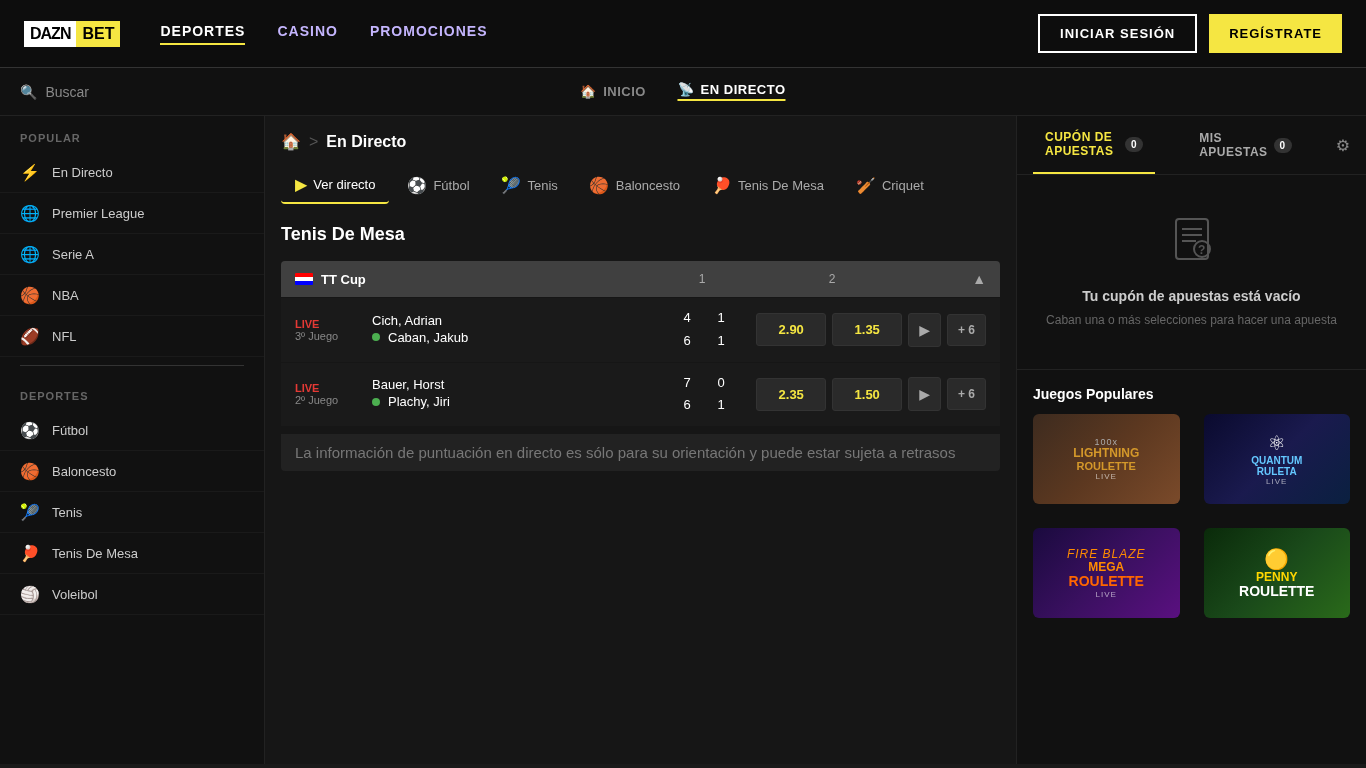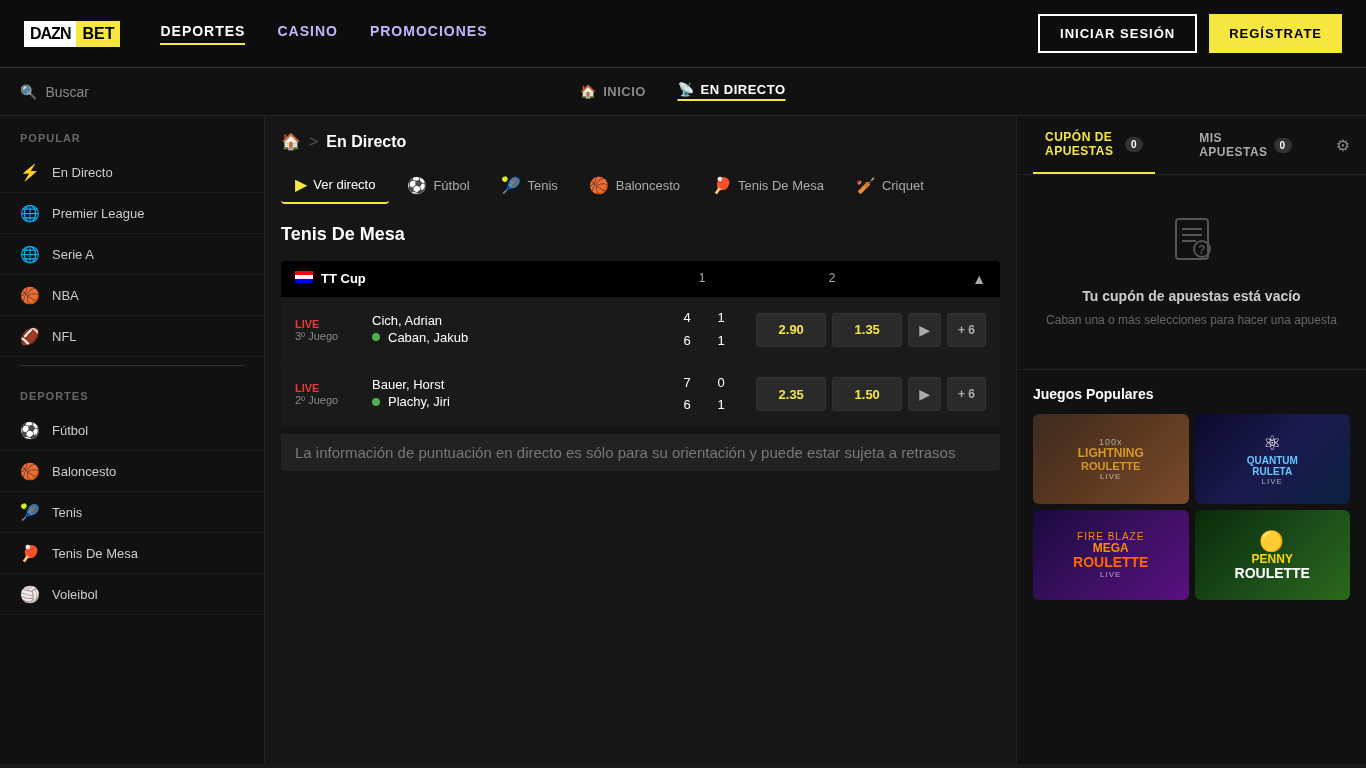--- a/index.html
+++ b/index.html
@@ -215,22 +215,23 @@
     
     .section-title {
       font-size: 18px;
       font-weight: 700;
       margin-bottom: 16px;
       color: #fff;
     }
 
     
     .tournament-header {
-      background: #000000;
-      display: flex;
+      background: #404040;
+      display: flex;
+      align-items: center;
       padding: 10px 14px;
       border-radius: 4px 4px 0 0;
       margin-bottom: 1px;
     }
     .tournament-name {
       font-size: 13px;
       font-weight: 600;
       color: #fff;
       flex: 1;
     }
@@ -307,20 +308,21 @@
     }
     .score-val {
       font-size: 13px;
       color: #fff;
       text-align: center;
       line-height: 1.6;
     }
     .odds-group {
       display: flex;
       gap: 6px;
+      align-items: center;
     }
     .odd-btn {
       background: #2a2a2a;
       border: 1px solid #333;
       color: #f5e642;
       font-size: 13px;
       font-weight: 700;
       padding: 8px 18px;
       cursor: pointer;
       border-radius: 3px;
@@ -435,21 +437,21 @@
     }
     .popular-title {
       font-size: 14px;
       font-weight: 700;
       margin-bottom: 12px;
       color: #fff;
     }
     .games-grid {
       display: grid;
       grid-template-columns: 1fr 1fr;
-      gap: 6px;
+      gap: 24px;
     }
     .game-card {
       border-radius: 6px;
       overflow: hidden;
       height: 90px;
       cursor: pointer;
       position: relative;
     }
     .game-card-lightning {
       background: linear-gradient(135deg, #3d2b1f 0%, #5c3820 50%, #7a4a2a 100%);
@@ -750,21 +752,21 @@
         <div class="game-card game-card-quantum">
           <div style="text-align:center;">
             <div style="font-size:20px;">⚛</div>
             <div class="game-title-text quantum-title">QUANTUM</div>
             <div class="game-title-text" style="color:#64c8ff; font-size:10px;">RULETA</div>
             <div class="game-subtitle">LIVE</div>
           </div>
         </div>
         <div class="game-card game-card-mega">
           <div style="text-align:center;">
-            <div style="font-size:10px; color:#ff8c00; letter-spacing:1px;">FIRE BLAZE</div>
+            <div style="font-size:12px; color:#ff8c00; letter-spacing:1px;font-style:italic;">FIRE BLAZE</div>
             <div class="game-title-text mega-title">MEGA</div>
             <div class="game-title-text" style="color:#ff6600; font-size:14px; font-weight:900;">ROULETTE</div>
             <div class="game-subtitle">LIVE</div>
           </div>
         </div>
         <div class="game-card game-card-penny">
           <div style="text-align:center;">
             <div style="font-size:20px;">🟡</div>
             <div class="game-title-text penny-title">PENNY</div>
             <div class="game-title-text" style="color:#fff; font-size:14px; font-weight:900;">ROULETTE</div>

